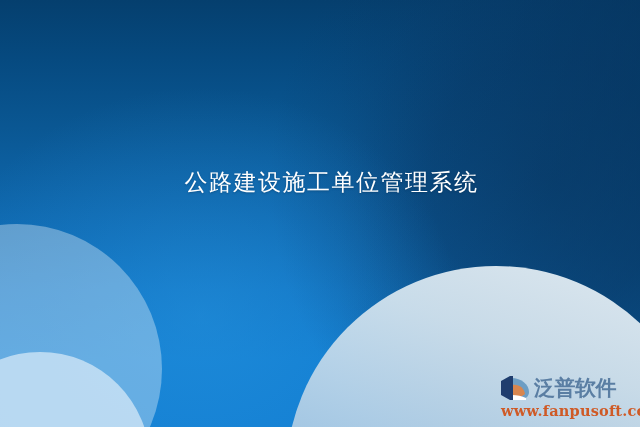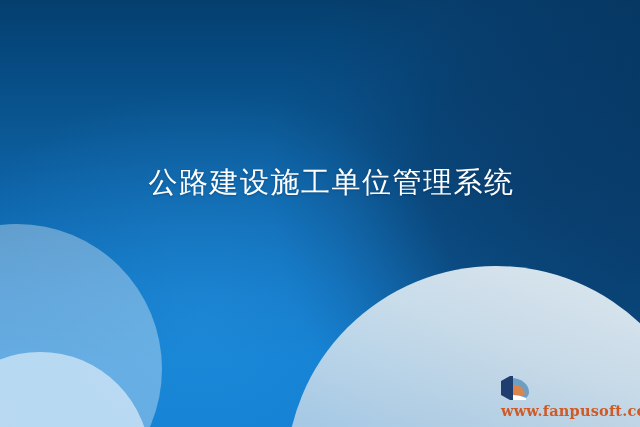--- a/index.html
+++ b/index.html
@@ -103,21 +103,21 @@
     left: 0;
     right: 0;
     top: 160px;
     text-align: center;
     z-index: 6;
   }
   .title-line {
     display: block;
     color: #ffffff;
     font-family: "DejaVu Serif", "Liberation Serif", serif;
-    font-size: 29px;
+    font-size: 23px;
     line-height: 44px;
     letter-spacing: 1.5px;
     font-weight: 400;
     white-space: nowrap;
     text-shadow: 0 1px 2px rgba(2,38,70,0.35);
     padding-left: 23px;
   }
 
   
   .watermark {
@@ -184,17 +184,18 @@
     <div class="wm-top">
       <span class="wm-mark">
         <svg viewBox="0 0 62 52" width="31" height="26" aria-hidden="true">
           <path d="M2 12 L20 2 L20 50 L2 40 Z" fill="#1f3d6e"></path>
           <path d="M22 6 C44 6 58 20 58 34 C58 42 52 48 44 48 L24 48 Z" fill="#6d9ec4"></path>
           <path d="M25 20 C38 18 48 26 50 38 C44 44 34 46 26 42 Z" fill="#d8864e"></path>
           <path d="M24 40 C34 40 44 42 52 46 L52 50 L24 50 Z" fill="#ffffff"></path>
           <path d="M20 2 L26 2 L26 50 L20 50 Z" fill="#1f3d6e"></path>
         </svg>
       </span>
+      <span class="wm-brand">泛普软件</span>
     </div>
     <div class="wm-url">www.fanpusoft.com</div>
   </div>
 
 </div>
 
 </body></html>

